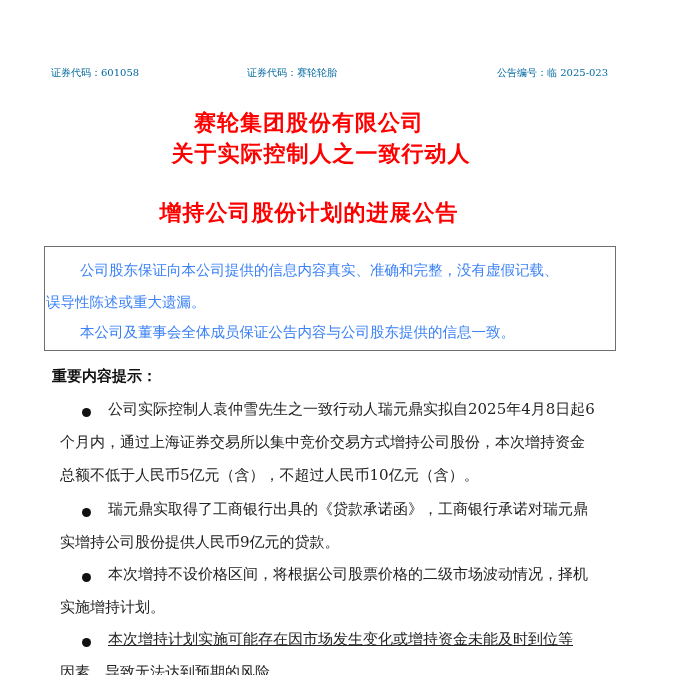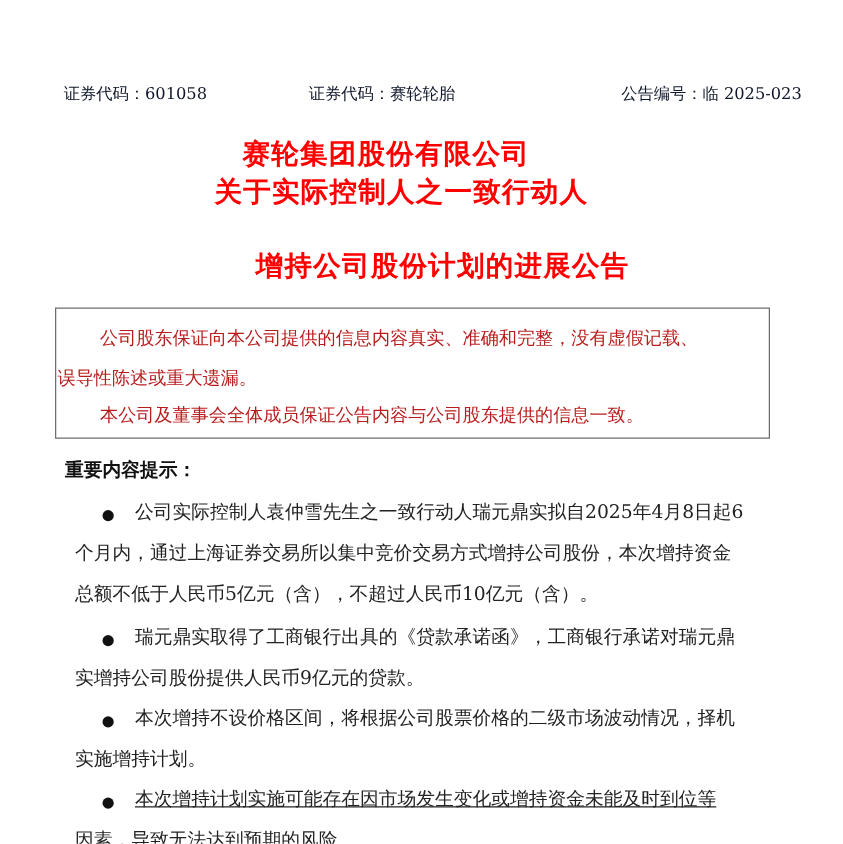--- a/index.html
+++ b/index.html
@@ -1,32 +1,32 @@
 <!DOCTYPE html>
 <html><head>
 <meta charset="utf-8">
 <style>
   html, body { margin: 0; padding: 0; background: #ffffff; }
   body { width: 674px; height: 675px; position: relative; overflow: hidden;
          font-family: "DejaVu Serif", "Liberation Serif", serif; color: #1a1a1a; }
   .header { position: absolute; top: 66px; left: 51px; width: 570px; height: 22px;
-            font-size: 13px; color: #0f172a; }
+            font-size: 10px; color: #0369a1; }
   .header span { position: absolute; top: 0; white-space: nowrap; }
   .h-code { left: 0; }
   .h-name { left: 196px; }
   .h-num { left: 398px; margin-left: 48px; }
   .title { position: absolute; left: 0; width: 618px; text-align: center;
            font-family: "DejaVu Sans", "Liberation Sans", sans-serif;
            font-weight: bold; font-size: 22px; color: #ff0000; letter-spacing: 1px; }
   .t1 { top: 108px; }
   .t2 { top: 139px; margin-left: 12px; }
-  .t3 { top: 198px; padding-left: 45px; }
+  .t3 { top: 198px; }
   .notice-box { position: absolute; top: 246px; left: 44px; width: 572px; height: 105px;
                 border: 1.5px solid #6e6e6e; box-sizing: border-box; }
-  .notice-box p { position: absolute; margin: 0; font-size: 14.5px; white-space: nowrap; color: #b91c1c; }
+  .notice-box p { position: absolute; margin: 0; font-size: 14.5px; white-space: nowrap; color: #3b82f6; }
   .n1 { top: 14px; left: 35px; }
   .n2 { top: 46px; left: 1px; }
   .n3 { top: 76px; left: 35px; }
   .section-title { position: absolute; top: 367px; left: 52px; font-size: 15px; font-weight: bold;
                    font-family: "DejaVu Sans", "Liberation Sans", sans-serif; color: #111; }
   .line { position: absolute; font-size: 15px; white-space: nowrap; color: #222; }
   .bullet { position: absolute; width: 9px; height: 9px; border-radius: 50%; background: #111; }
 </style>
 </head>
 <body>

